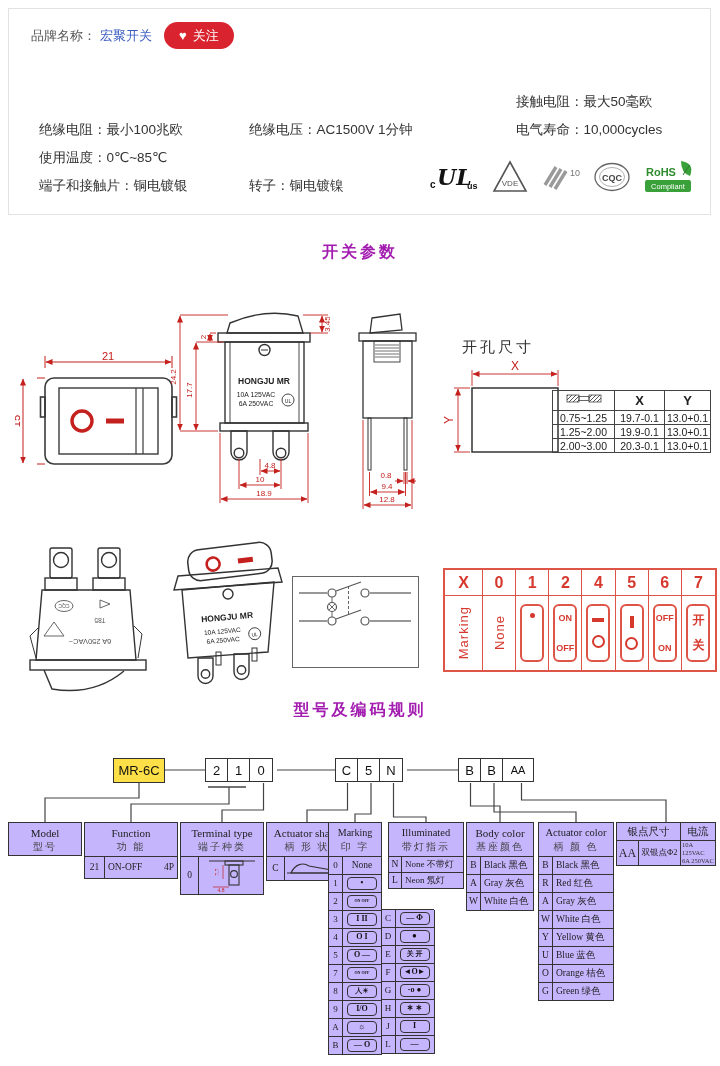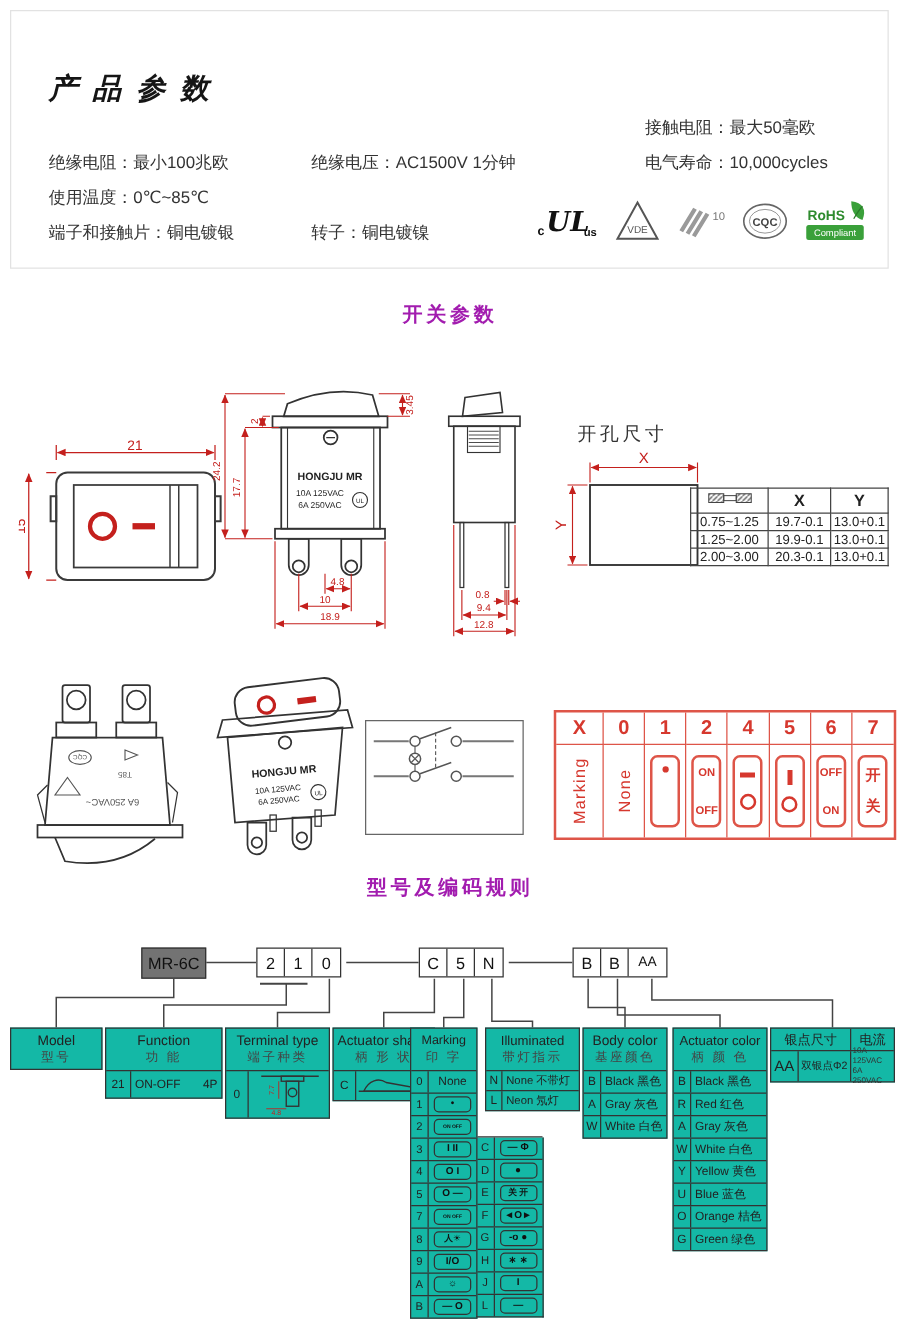--- a/index.html
+++ b/index.html
@@ -42,45 +42,52 @@
   .mbox { width:24px; height:58px; border:2px solid #de5548; border-radius:6px;
     display:flex; flex-direction:column; align-items:center; color:#d6382e; font-weight:bold; }
   .mbox.txt2 { justify-content:space-between; padding:7px 0; font-size:9px; }
   .mbox.cjk { justify-content:space-between; padding:6px 0; font-size:12px; }
   .dot { width:5px; height:5px; border-radius:50%; background:#d6382e; margin-top:7px; }
   .hbar { width:12px; height:4px; background:#d6382e; }
   .vbar { width:4px; height:12px; background:#d6382e; }
   .ring { width:13px; height:13px; border:2.5px solid #d6382e; border-radius:50%; }
   .mbox.sym { justify-content:space-evenly; }
   
-  .code-box { border:1.5px solid #333; background:#737373; display:flex; align-items:center; justify-content:center; font-size:13px; color:#111; }
+  .code-box { border:1.5px solid #333; background:#fde047; display:flex; align-items:center; justify-content:center; font-size:13px; color:#111; }
   .code-seg { display:flex; border:1.5px solid #333; background:#fff; }
   .code-cell { width:22px; height:22px; border-right:1.5px solid #333; display:flex; align-items:center; justify-content:center; font-size:13px; color:#111; }
   .code-cell:last-child { border-right:none; }
   .code-cell.wide { width:30px; font-size:11px; }
-  .cat { position:absolute; border:1.5px solid #333; background:#14b8a6; }
+  .cat { position:absolute; border:1.5px solid #333; background:#c4b5fd;font-family:Liberation Serif, serif; }
   .cat-h { text-align:center; padding-top:3px; }
   .cat-h .en { font-size:11px; color:#222; display:block; line-height:14px; }
   .cat-h .cn { font-size:10px; color:#444; display:block; line-height:13px; letter-spacing:2px; }
   .crow { display:flex; border-top:1.5px solid #333; align-items:stretch; }
   .ccode { border-right:1.5px solid #333; display:flex; align-items:center; justify-content:center; font-size:9.5px; color:#222; }
   .cval { display:flex; align-items:center; font-size:9.5px; color:#222; padding-left:3px; white-space:nowrap; }
   .mkrow { display:flex; border-top:1.5px solid #333; height:18px; }
   .mkrow .ccode { width:14px; font-size:9px; }
   .mkrow .micon { flex:1; display:flex; align-items:center; justify-content:center; }
   .mk { border:1.2px solid #333; border-radius:4px; width:30px; height:13px; display:flex;
     align-items:center; justify-content:center; font-size:8px; font-weight:bold; color:#111; line-height:1; overflow:hidden; }
   .mk.tiny { font-size:4px; letter-spacing:0; }
   .mk-none { font-size:9.5px; color:#222; }
 </style>
 </head>
 <body>
 
 <div class="abs card">
-  <div class="abs p-title">产品参数</div>
+  <div class="abs brand-row">
+    <span>品牌名称：</span>
+    <a class="brand-link" style="margin-left:-8px">宏聚开关</a>
+    <button class="follow-btn">
+      <span>♥</span>
+      <span>关注</span>
+    </button>
+  </div>
 
   <div class="abs spec" style="left:507px;top:84px"><span>接触电阻：</span><span>最大50毫欧</span></div>
   <div class="abs spec" style="left:30px;top:112px"><span>绝缘电阻：</span><span>最小100兆欧</span></div>
   <div class="abs spec" style="left:240px;top:112px"><span>绝缘电压：</span><span>AC1500V 1分钟</span></div>
   <div class="abs spec" style="left:507px;top:112px"><span>电气寿命：</span><span>10,000cycles</span></div>
   <div class="abs spec" style="left:30px;top:140px"><span>使用温度：</span><span>0℃~85℃</span></div>
   <div class="abs spec" style="left:30px;top:168px"><span>端子和接触片：</span><span>铜电镀银</span></div>
   <div class="abs spec" style="left:240px;top:168px"><span>转子：</span><span>铜电镀镍</span></div>
 
   <div class="abs cert-row">

